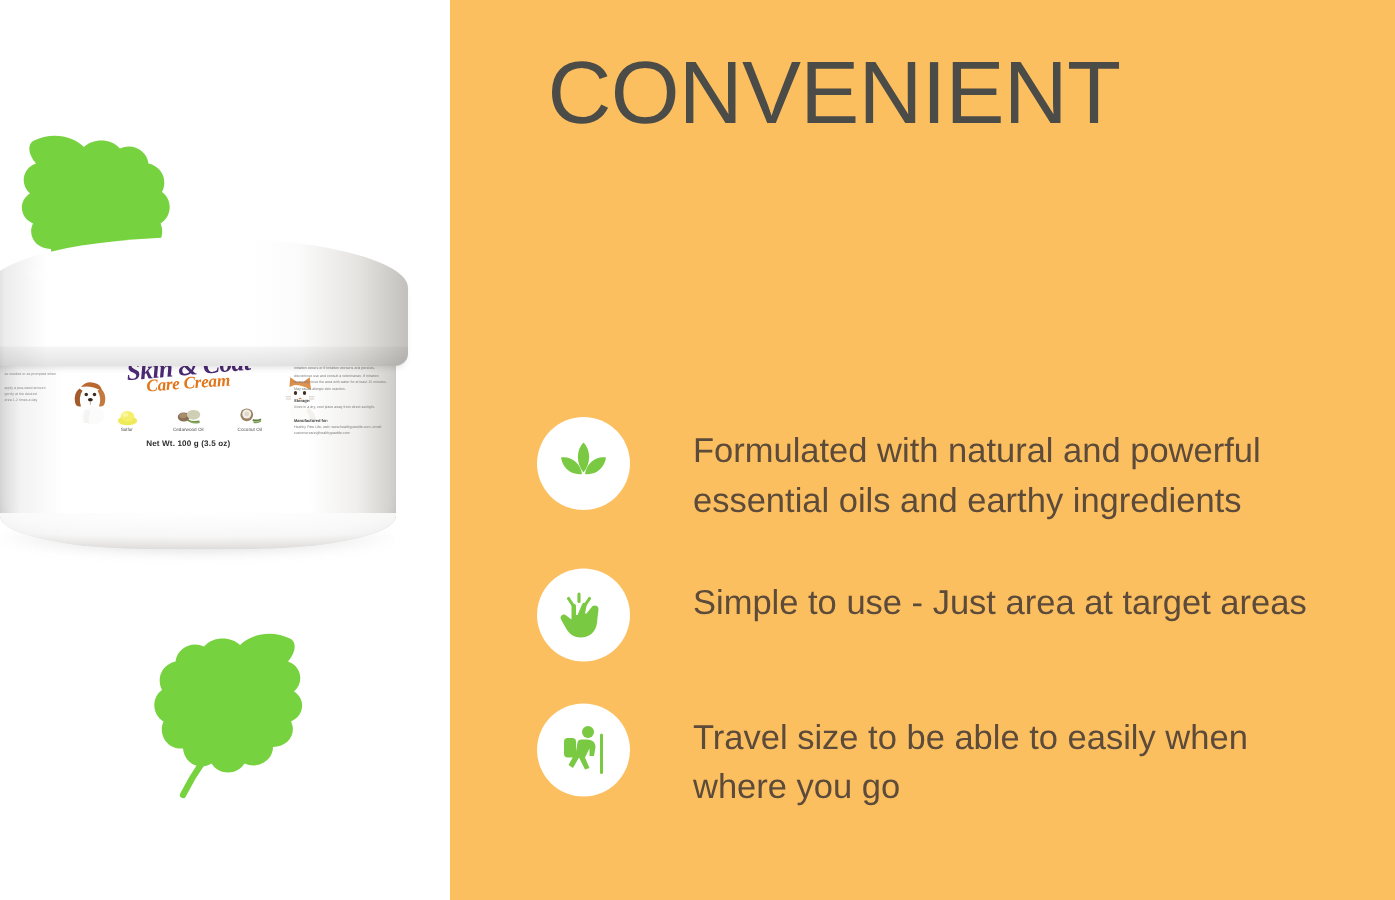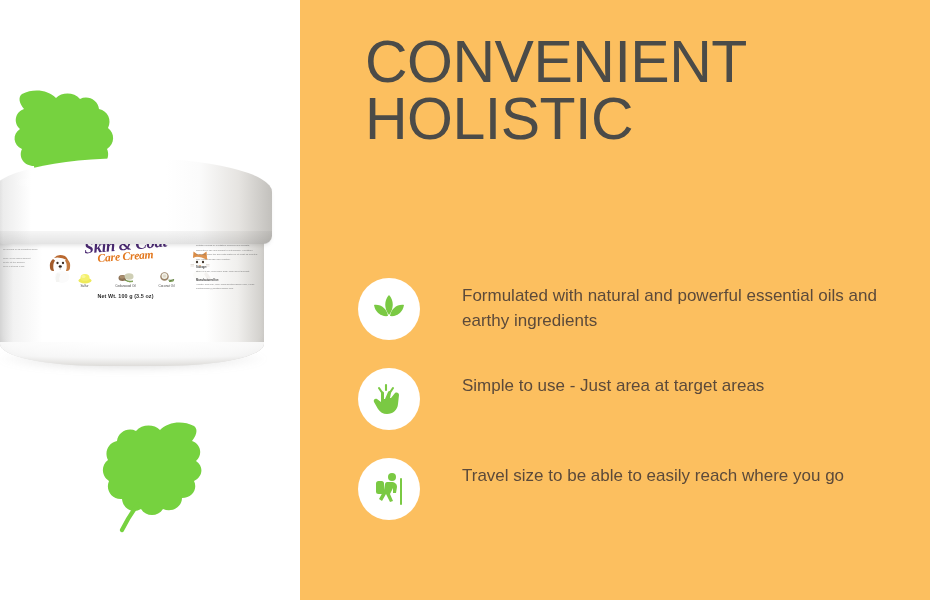--- a/index.html
+++ b/index.html
@@ -99,21 +99,21 @@
   .headline div{white-space:nowrap;}
 
   .features{position:absolute;left:58px;top:278px;width:556px;}
   .feature{display:flex;align-items:flex-start;margin-bottom:28px;}
   .f-icon{
     flex:0 0 auto;width:62px;height:62px;border-radius:50%;
     background:#ffffff;display:flex;align-items:center;justify-content:center;
   }
   .f-text{
     margin-left:42px;margin-top:6px;width:420px;
-    font-size:17px;line-height:1.45;color:#5c4a3a;
+    font-size:23px;line-height:1.45;color:#5c4a3a;
     font-family:"Liberation Sans", sans-serif;
   }
 </style>
 </head>
 <body>
 
 <div class="stage">
 
   <div class="left-panel">
 
@@ -256,21 +256,20 @@
         <div class="lid-gloss"></div>
         <div class="lid-rim"></div>
       </div>
     </div>
   </div>
 
   <div class="right-panel">
 
     <div class="headline">
       <div>CONVENIENT</div>
-      <div>HOLISTIC</div>
     </div>
 
     <div class="features">
 
       <div class="feature">
         <div class="f-icon">
           <svg width="34" height="32" viewBox="0 0 34 32">
             <path d="M17 2 C22 7 22 16 17 22 C12 16 12 7 17 2 Z" fill="#7ac943"></path>
             <path d="M2 12 C9 11 15 16 16 23 C9 24 3 19 2 12 Z" fill="#7ac943"></path>
             <path d="M32 12 C31 19 25 24 18 23 C19 16 25 11 32 12 Z" fill="#7ac943"></path>
@@ -294,19 +293,19 @@
       <div class="feature">
         <div class="f-icon">
           <svg width="32" height="34" viewBox="0 0 32 34">
             <circle cx="19" cy="5" r="4" fill="#7ac943"></circle>
             <rect x="3" y="9" width="8" height="13" rx="2.5" fill="#7ac943"></rect>
             <path d="M18 10 c4 0 6 2 6 5 l-1 6 l-3 0 l0 -5 l-3 6 l3 7
                      l-3 1 l-4 -8 l-4 7 l-3 -2 l5 -9 l1 -6 c.5 -2 2 -2 3 -2 z" fill="#7ac943"></path>
             <path d="M28 7 v25" stroke="#7ac943" stroke-width="2" stroke-linecap="round"></path>
           </svg>
         </div>
-        <div class="f-text">Travel size to be able to easily reach where you go</div>
+        <div class="f-text">Travel size to be able to easily when where you go</div>
       </div>
 
     </div>
   </div>
 
 </div>
 
 </body></html>

